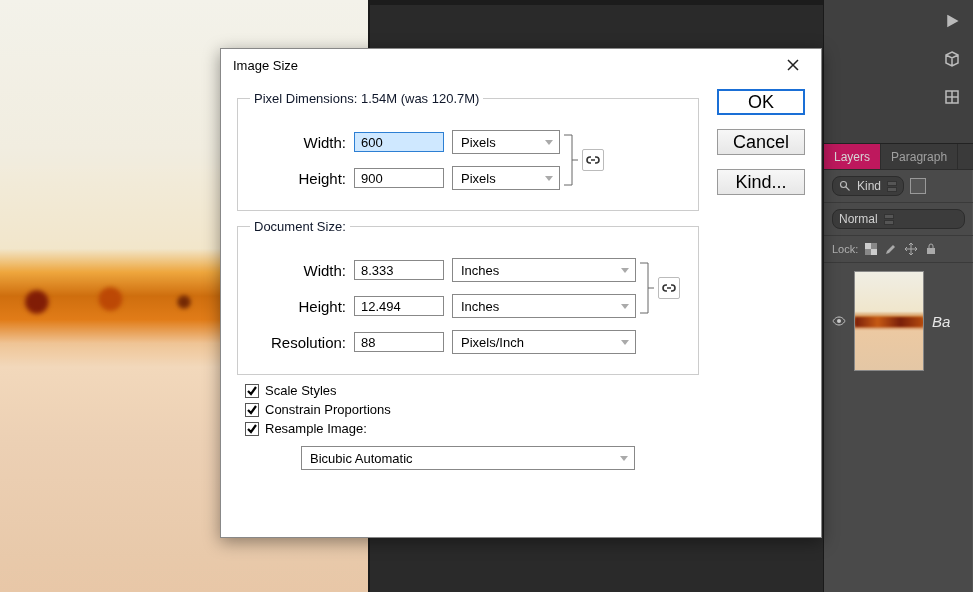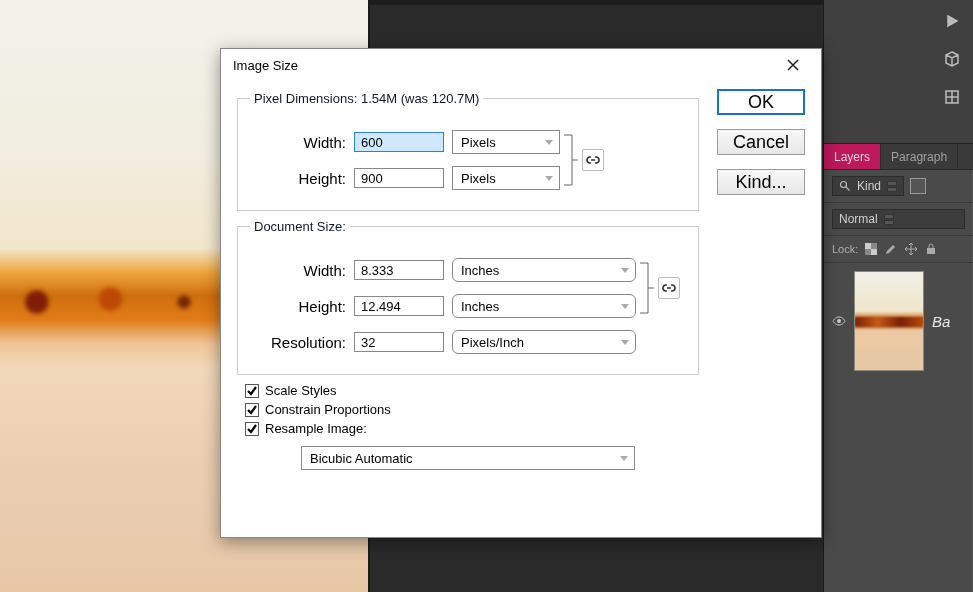--- a/index.html
+++ b/index.html
@@ -67,21 +67,21 @@
     display:flex; gap:0; border-bottom:1px solid #2c2c2c; background:#3a3a3a;
   }
   .tab {
     padding: 6px 10px 5px; font-size: 12px; color:#d6d6d6;
     background:#be185d; border-right:1px solid #2c2c2c;
   }
   .tab.inactive { background:#3a3a3a; color:#a0a0a0; }
   .row { display:flex; align-items:center; gap:6px; padding:6px 8px; border-bottom:1px solid #3a3a3a; font-size:12px; }
   .select-dark {
     display:inline-flex; align-items:center; gap:6px;
-    background:#3c3c3c; border:1px solid #2c2c2c; border-radius:0;
+    background:#3c3c3c; border:1px solid #2c2c2c; border-radius:8px;
     padding:2px 6px; color:#d0d0d0; font-size:12px;
   }
   .chev { width:0;height:0;border-left:4px solid transparent;border-right:4px solid transparent;border-top:5px solid #aaa; }
   .stepper-dark { width:10px; display:flex; flex-direction:column; gap:1px; }
   .stepper-dark div{height:5px;background:#555;border:1px solid #333;}
   .sq-icon { width:16px; height:16px; border:1px solid #999; display:inline-block; }
   .lock-row { font-size:11px; color:#b0b0b0; }
   .lock-ico { width:14px; height:14px; display:inline-flex; align-items:center; justify-content:center; }
   .lock-ico svg{width:14px;height:14px;fill:#aaa;}
   .layer-strip { display:flex; align-items:center; gap:8px; padding:8px; }
@@ -128,21 +128,21 @@
   .txt-input {
     width:90px; height:20px; border:1px solid #888; padding:2px 6px;
     font-size:13px;
   }
   .txt-input.sel { background:#cfe8ff; border:1px solid #2d7fd3; color:#000;}
   .combo {
     height:24px; display:inline-flex; align-items:center; justify-content:space-between;
     border:1px solid #888; background:#fff; padding:0 6px 0 8px; font-size:13px;
   }
   .combo.sm { width:108px; }
-  .combo.md { width:184px;border-radius:6px; }
+  .combo.md { width:184px; }
   .combo.lg { width:334px; }
   .bracket { width:22px; align-self:stretch; display:flex; align-items:center; justify-content:center; position:relative; }
   .bracket svg { overflow:visible; }
   .link-ico { width:22px;height:22px; display:flex;align-items:center;justify-content:center; border:1px solid #bbb; border-radius:2px;}
   .link-ico svg{width:14px;height:14px;stroke:#333;stroke-width:1.6;fill:none;}
   .pair-wrap { display:flex; align-items:center; }
   .pair-col { display:flex; flex-direction:column; }
 
   .chk-row { display:flex; align-items:center; gap:6px; margin:4px 0 4px 8px; font-size:13px;}
   .chk { width:14px;height:14px;border:1px solid #555;display:inline-flex;align-items:center;justify-content:center;background:#fff;}
@@ -317,21 +317,21 @@
               </svg>
           </div>
           <span class="link-ico">
             <svg viewBox="0 0 14 14">
                 <path d="M5 4H4a3 3 0 000 6h1M9 4h1a3 3 0 010 6H9M5 7h4"></path>
               </svg>
           </span>
         </div>
         <div class="field-row">
           <span class="lbl">Resolution:</span>
-          <span class="txt-input">32</span>
+          <span class="txt-input">88</span>
           <span class="combo md">
             <span>Pixels/Inch</span>
             <span class="chev"></span>
           </span>
         </div>
       </fieldset>
 
       <div class="chk-row">
         <span class="chk">
             <svg viewBox="0 0 10 10">

